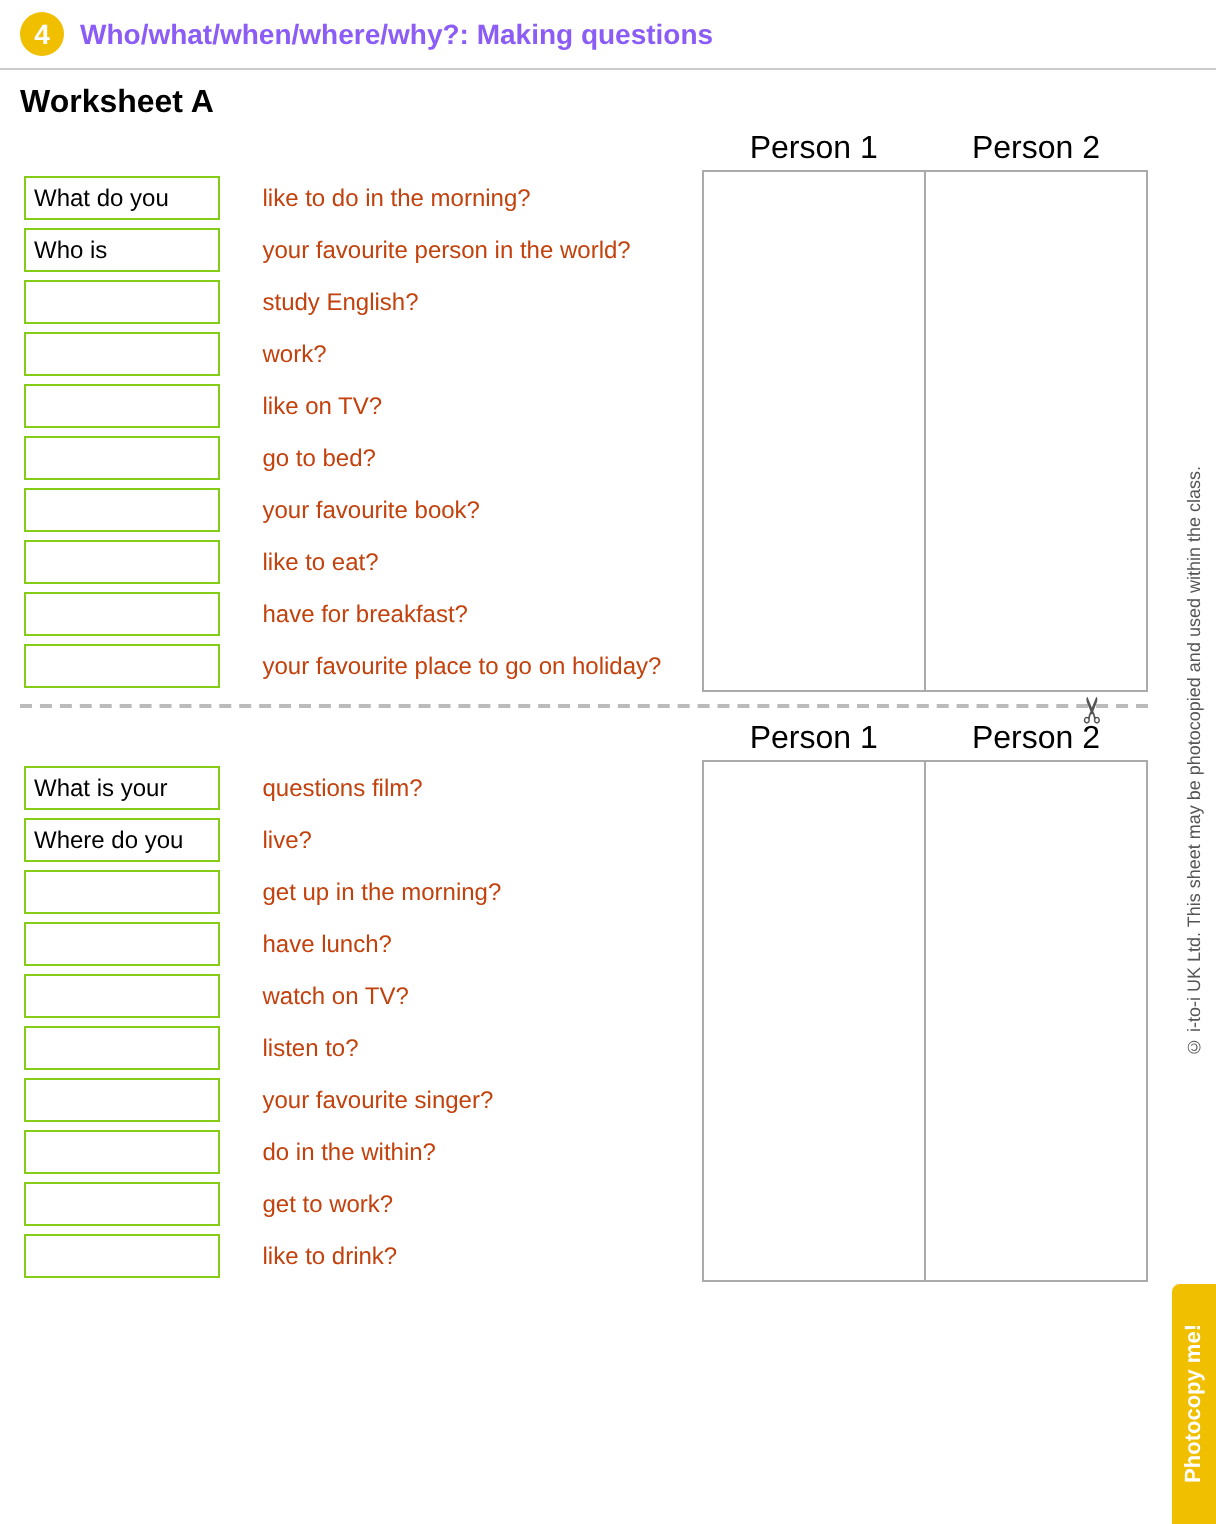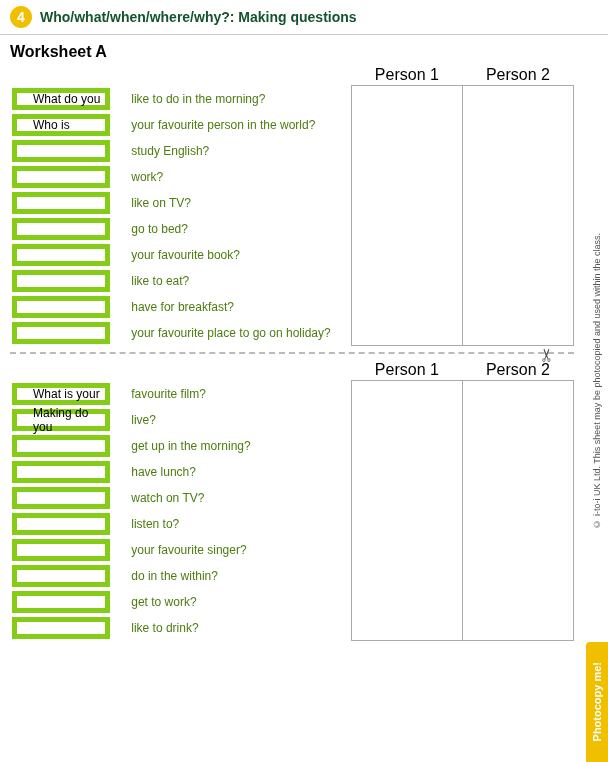--- a/index.html
+++ b/index.html
@@ -30,21 +30,21 @@
       height: 22px;
       border-radius: 50%;
       display: flex;
       align-items: center;
       justify-content: center;
       margin-right: 8px;
     }
     .header-title {
       font-size: 14px;
       font-weight: bold;
-      color: #14532d;
+      color: #8b5cf6;
     }
 
     
     .sidebar-text {
       position: absolute;
       right: 0;
       top: 0;
       bottom: 0;
       width: 22px;
       display: flex;
@@ -108,26 +108,26 @@
       width: 190px;
       padding-left: 6px;
     }
 
     .ws-table td {
       vertical-align: middle;
       padding: 1px 2px;
     }
 
     .input-box {
-      border: 5px solid #84cc16;
+      border: 1px solid #84cc16;
       height: 22px;
       width: 98px;
       display: flex;
       align-items: center;
-      padding-left: 16px;
+      padding-left: 4px;
       font-size: 12px;
       background: #fff;
     }
 
     .person-col-header {
       width: 95px;
       text-align: center;
       font-size: 16px;
     }
 
@@ -149,21 +149,21 @@
       right: 20px;
       top: -10px;
       font-size: 18px;
       transform: rotate(270deg);
       color: #555;
     }
 
     
     .q-text {
       font-size: 12px;
-      color: #4d7c0f;
+      color: #c2410c;
     }
 
     .row-height {
       height: 26px;
     }
   </style>
 </head>
 <body>
 
 <div class="header">
@@ -270,27 +270,27 @@
         <td class="col-question"></td>
         <td class="person-col-header">Person 1</td>
         <td class="person-col-header">Person 2</td>
       </tr>
     </thead>
     <tbody id="ws-b-body">
     <tr class="row-height">
           <td>
             <div class="input-box">What is your</div>
           </td>
-          <td class="col-question q-text">favourite film?</td>
+          <td class="col-question q-text">questions film?</td>
           <td rowspan="10" class="big-person-cell" style="width: 95px;"></td>
           <td rowspan="10" class="big-person-cell" style="width: 95px;"></td>
         </tr>
         <tr class="row-height">
           <td>
-            <div class="input-box">Making do you</div>
+            <div class="input-box">Where do you</div>
           </td>
           <td class="col-question q-text">live?</td>
         </tr>
         <tr class="row-height">
           <td>
             <div class="input-box"></div>
           </td>
           <td class="col-question q-text">get up in the morning?</td>
         </tr>
         <tr class="row-height">

